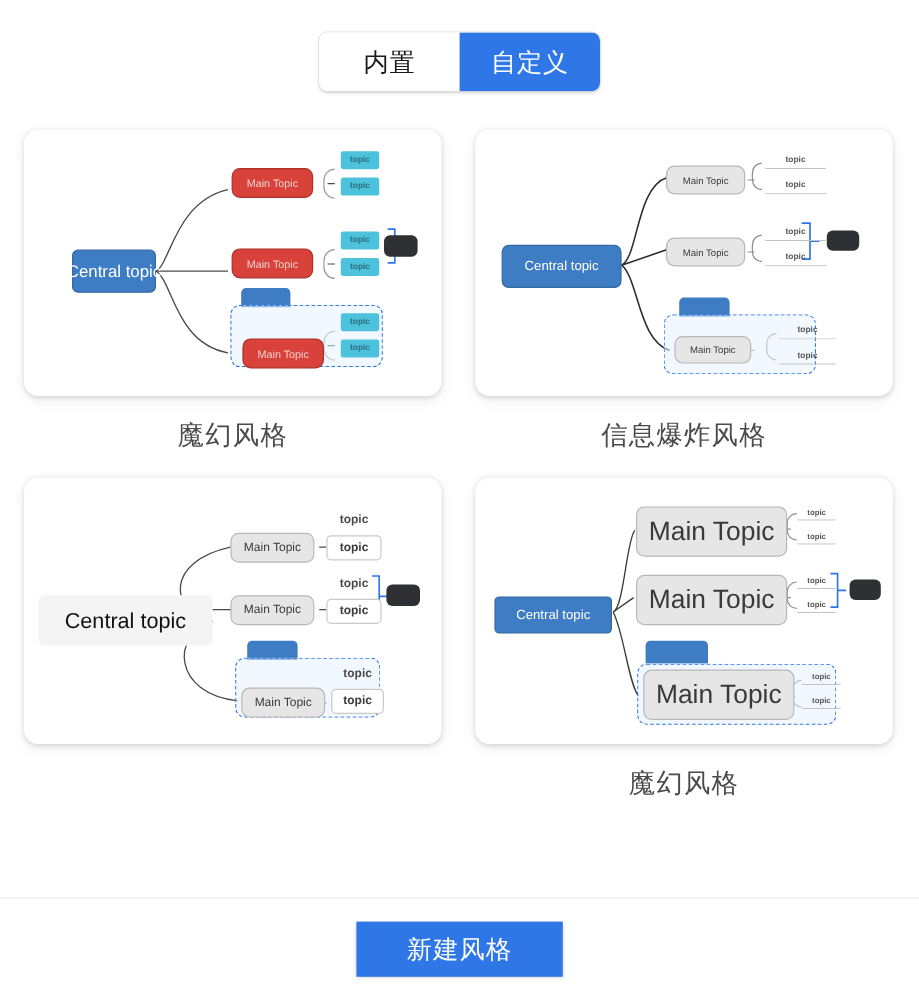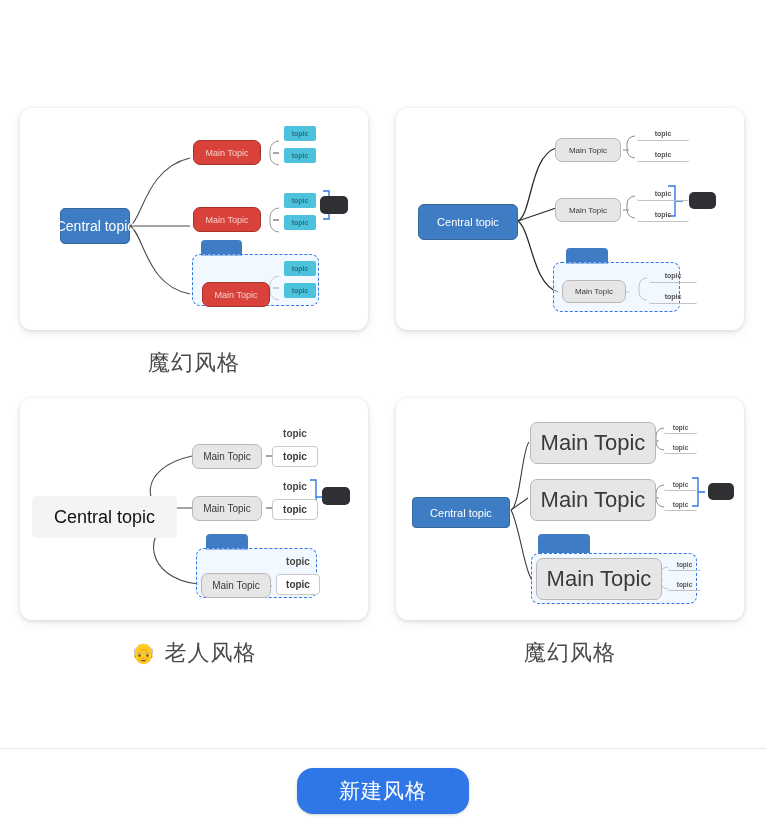--- a/index.html
+++ b/index.html
@@ -102,32 +102,38 @@
   
   .pill { position:absolute; background:#2e3033; border-radius:5px; }
 
   
   .divider { position:absolute; left:0; top:748px; width:766px; height:1px; background:#e8e8e8; }
   .footer { position:absolute; left:0; top:749px; width:766px; height:83px;
             display:flex; align-items:center; justify-content:center; background:#fff; }
   .primary-btn {
     min-width: 172px; height: 46px;
     background:#2f77e6; color:#fff;
-    border:none; border-radius:16px;
+    border:none; border-radius:0;
     font-size: 21px; letter-spacing:1px;
     font-family:"Liberation Sans","DejaVu Sans",sans-serif;
     cursor:pointer;
     box-shadow: 0 1px 3px rgba(0,0,0,.18);
   }
 </style>
 </head>
 <body>
 
 <div class="page">
 
+  <div class="seg-wrap">
+    <div class="segmented">
+      <div class="seg-btn">内置</div>
+      <div class="seg-btn active">自定义</div>
+    </div>
+  </div>
 
   <div class="grid">
 
     <div class="style-cell">
       <div class="card">
         <div class="mm">
           <svg viewBox="0 0 348 222">
             <g fill="none" stroke="#4a4a4a" stroke-width="1.1">
               <path d="M110 118 C 122 112, 126 60, 170 50"></path>
               <path d="M110 118 L 170 118"></path>
@@ -208,20 +214,23 @@
           <div class="pill" style="left:293px; top:84px; width:27px; height:17px;"></div>
 
           <div class="sel-tab" style="left:170px; top:140px; width:42px; height:16px;"></div>
           <div class="sel-frame" style="left:157px; top:154px; width:127px; height:50px;"></div>
 
           <div class="node main grey" style="left:166px; top:172px; width:64px; height:23px; font-size:8px;">Main Topic</div>
           <div class="node chip uline" style="left:253px; top:161px; width:48px; height:14px; font-size:7px;">topic</div>
           <div class="node chip uline" style="left:253px; top:182px; width:48px; height:14px; font-size:7px;">topic</div>
         </div>
       </div>
+      <div class="card-label">
+        <span>信息爆炸风格</span>
+      </div>
     </div>
 
     <div class="style-cell">
       <div class="card">
         <div class="mm">
           <svg viewBox="0 0 348 222">
             <g fill="none" stroke="#4a4a4a" stroke-width="1.1">
               <path d="M157 120 C 121 112, 117 70, 172 58"></path>
               <path d="M157 110 L 176 110"></path>
               <path d="M157 120 C 122 131, 124 180, 178 186"></path>
@@ -248,24 +257,20 @@
           <div class="pill" style="left:302px; top:89px; width:28px; height:18px;"></div>
 
           <div class="sel-tab" style="left:186px; top:136px; width:42px; height:16px;"></div>
           <div class="sel-frame" style="left:176px; top:150px; width:121px; height:50px;"></div>
 
           <div class="node main grey" style="left:181px; top:175px; width:70px; height:25px; font-size:10px;">Main Topic</div>
           <div class="node chip plain" style="left:256px; top:155px; width:44px; height:16px; font-size:10px;">topic</div>
           <div class="node chip boxed" style="left:256px; top:176px; width:44px; height:21px; font-size:10px;">topic</div>
         </div>
       </div>
-      <div class="card-label">
-        <span class="emoji">👴</span>
-        <span>老人风格</span>
-      </div>
     </div>
 
     <div class="style-cell">
       <div class="card">
         <div class="mm">
           <svg viewBox="0 0 348 222">
             <g fill="none" stroke="#3a3a3a" stroke-width="1.1">
               <path d="M115 112 C 124 108, 126 52, 133 44"></path>
               <path d="M115 112 L 132 100"></path>
               <path d="M115 112 C 124 130, 128 172, 136 182"></path>

